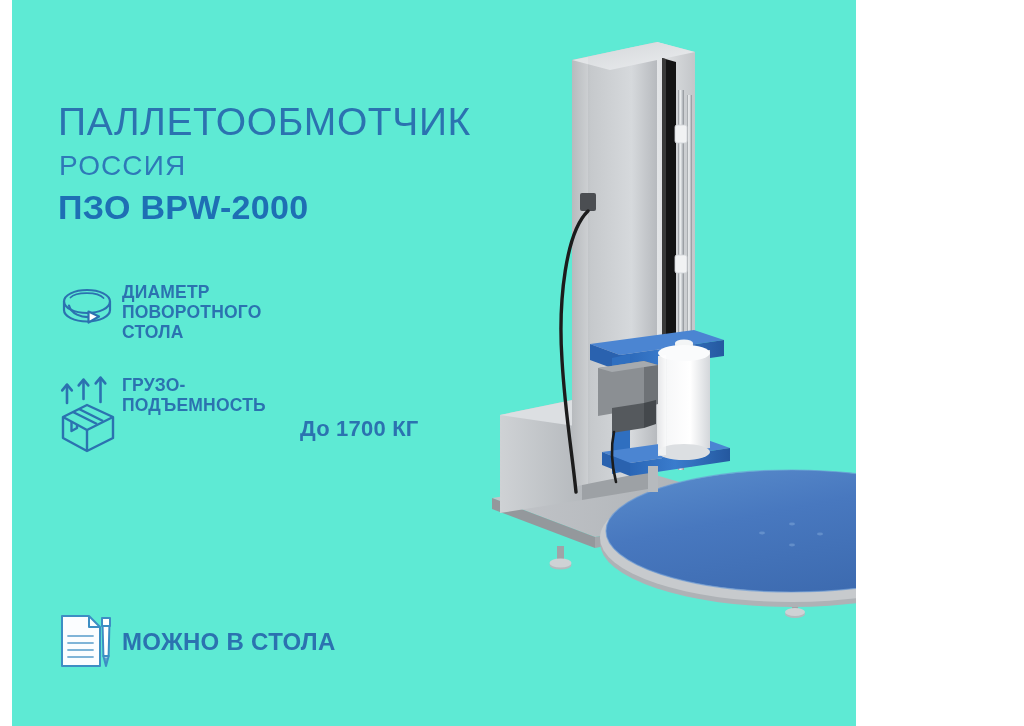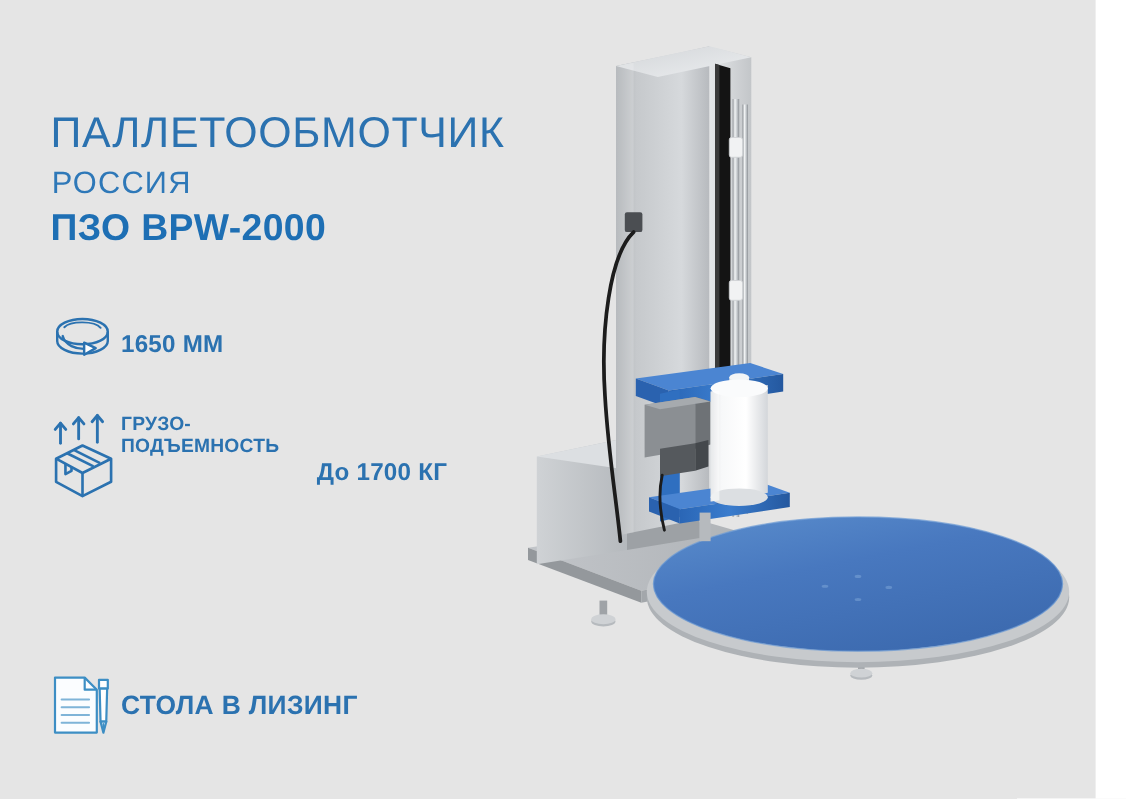--- a/index.html
+++ b/index.html
@@ -7,24 +7,25 @@
     margin: 0;
     padding: 0;
     background: #ffffff;
   }
   body {
     font-family: "Liberation Sans", "DejaVu Sans", sans-serif;
     -webkit-font-smoothing: antialiased;
   }
   #card {
     position: relative;
-    width: 996px;
+    width: 844px;
     height: 726px;
-    background: #e5e5e5;
+    background: #5eead4;
     overflow: hidden;
+    margin-left: 12px;
   }
 
   
   #left-panel {
     position: absolute;
     left: 46px;
     top: 0;
     width: 420px;
     height: 726px;
   }
@@ -154,21 +155,23 @@
           <ellipse cx="29" cy="20.5" rx="23" ry="11.5" stroke="#2b72b0" stroke-width="2.2" fill="none"></ellipse>
 
           <path d="M6 20.5 V29 A23 11.5 0 0 0 52 29 V20.5" stroke="#2b72b0" stroke-width="2.2" fill="none"></path>
 
           <path d="M12.5 16.5 C18 10.5 40 10.5 45.5 17" stroke="#2b72b0" stroke-width="1.8" fill="none" stroke-linecap="round"></path>
 
           <path d="M11 24.5 C13 32.5 23 37 33 36" stroke="#2b72b0" stroke-width="2.2" fill="none" stroke-linecap="round"></path>
           <path d="M30.5 30.5 L41 35.5 L30.5 41.5 Z" fill="#ffffff" stroke="#2b72b0" stroke-width="2.2" stroke-linejoin="round"></path>
         </svg>
       </div>
-      <div class="spec-value" id="spec-value-diameter">1650 ММ</div>
+      <div class="spec-label">ДИАМЕТР
+ПОВОРОТНОГО
+СТОЛА</div>
     </div>
 
     <div class="spec-row" id="spec-row-capacity">
       <div class="spec-icon">
         <svg width="60" height="80" viewBox="0 0 60 80" fill="none">
 
           <g stroke="#2b72b0" stroke-width="2.6" stroke-linecap="round" stroke-linejoin="round" fill="none">
             <path d="M9 29 V11"></path>
             <path d="M4.2 16.4 L9 10.6 L13.8 16.4"></path>
             <path d="M25.5 25 V6"></path>
@@ -207,21 +210,21 @@
           </g>
 
           <g stroke="#3d8ec4" stroke-width="2" fill="#ffffff" stroke-linejoin="round">
             <path d="M44 6 H52 V14 H44 Z"></path>
             <path d="M44.6 14 H51.4 L50.6 44 H45.4 Z"></path>
             <path d="M45.4 44 H50.6 L48 54 Z"></path>
           </g>
           <path d="M48 46 V53" stroke="#3d8ec4" stroke-width="1.6" stroke-linecap="round"></path>
         </svg>
       </div>
-      <div id="leasing-label">СТОЛА В ЛИЗИНГ</div>
+      <div id="leasing-label">МОЖНО В СТОЛА</div>
     </div>
   </div>
 
   <div id="machine">
     <svg width="574" height="726" viewBox="0 0 574 726" fill="none">
       <defs>
         <linearGradient id="mastFront" x1="0" y1="0" x2="1" y2="0">
           <stop offset="0%" stop-color="#a8acb0"></stop>
           <stop offset="22%" stop-color="#c6c9cc"></stop>
           <stop offset="70%" stop-color="#d6d9dc"></stop>

